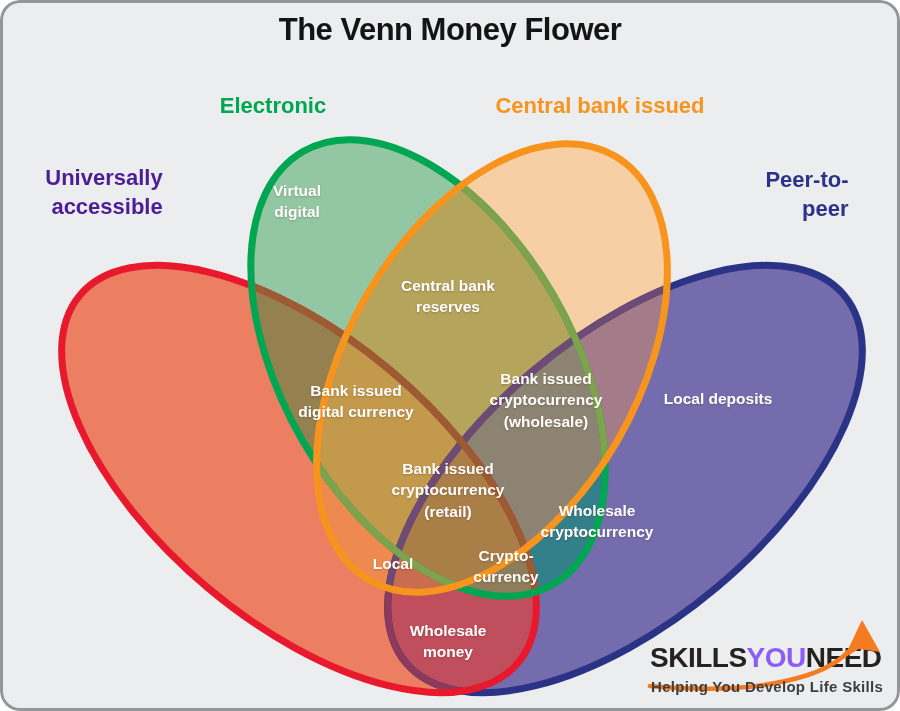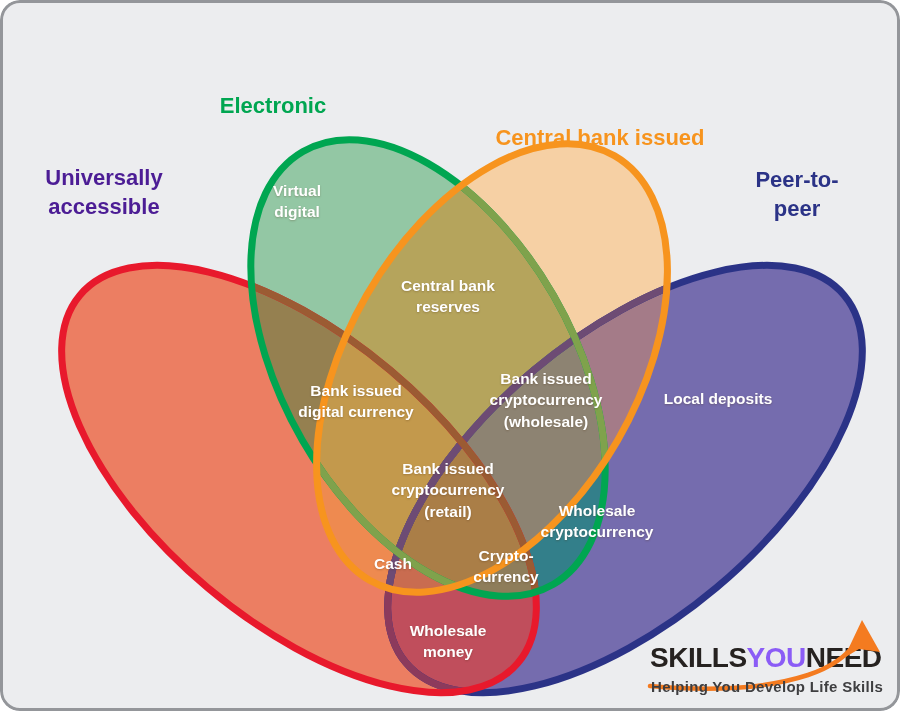--- a/index.html
+++ b/index.html
@@ -18,25 +18,25 @@
   }
   .venn-svg{position:absolute;left:0;top:0;}
   .page-title{
     position:absolute;left:50%;top:12px;transform:translateX(-50%);
     font-size:31px;font-weight:bold;letter-spacing:-0.5px;
     color:#141414;white-space:nowrap;
   }
   .set-label{
     position:absolute;transform:translate(-50%,-50%);
     font-size:22px;font-weight:bold;line-height:1.32;
-    text-align:center;white-space:pre-line;
+    text-align:right;white-space:pre-line;
   }
   .set-red{color:#4c1d95;}
   .set-green{color:#00a651;}
-  .set-orange{color:#f7941e;margin-top:32px;}
+  .set-orange{color:#f7941e;}
   .set-blue{color:#2b3387;}
   .rlabel{
     position:absolute;transform:translate(-50%,-50%);
     color:#ffffff;font-size:15.5px;font-weight:bold;line-height:1.38;
     text-align:center;white-space:pre-line;
     text-shadow:0 1px 2px rgba(80,50,20,0.30);
   }
   .logo{position:absolute;left:646px;top:598px;width:250px;height:106px;}
   .logo-text{position:absolute;left:4px;top:44px;font-size:28px;font-weight:bold;letter-spacing:-0.5px;white-space:nowrap;}
   .logo-dark{color:#262220;margin-top:39px;}
@@ -135,20 +135,21 @@
     </g>
 
     <ellipse fill="none" stroke-width="7" cx="428" cy="368" rx="145" ry="250" transform="rotate(-30 428 368)" stroke="#00a651"></ellipse>
     <g clip-path="url(#cpO)">
       <ellipse fill="none" stroke="#7fa24c" stroke-width="7" cx="428" cy="368" rx="145" ry="250" transform="rotate(-30 428 368)"></ellipse>
     </g>
 
     <ellipse fill="none" stroke-width="7" cx="492" cy="368" rx="145" ry="245" transform="rotate(30 492 368)" stroke="#f7941e"></ellipse>
   </svg>
 
+  <div class="page-title">The Venn Money Flower</div>
 
   <div class="set-label set-red" style="left:104px;top:192px">Universally
 accessible</div>
   <div class="set-label set-green" style="left:273px;top:106px">Electronic</div>
   <div class="set-label set-orange" style="left:600px;top:106px">Central bank issued</div>
   <div class="set-label set-blue" style="left:797px;top:194px">Peer-to-peer</div>
 
   <div class="rlabel" style="left:297px;top:201px">Virtual
 digital</div>
   <div class="rlabel" style="left:448px;top:296px">Central bank
@@ -157,21 +158,21 @@
 digital currency</div>
   <div class="rlabel" style="left:546px;top:400px">Bank issued
 cryptocurrency
 (wholesale)</div>
   <div class="rlabel" style="left:718px;top:399px">Local deposits</div>
   <div class="rlabel" style="left:448px;top:490px">Bank issued
 cryptocurrency
 (retail)</div>
   <div class="rlabel" style="left:597px;top:521px">Wholesale
 cryptocurrency</div>
-  <div class="rlabel" style="left:393px;top:564px">Cash</div>
+  <div class="rlabel" style="left:393px;top:564px">Local</div>
   <div class="rlabel" style="left:506px;top:566px">Crypto-
 currency</div>
   <div class="rlabel" style="left:448px;top:641px">Wholesale
 money</div>
 
   <div class="logo">
     <div class="logo-text"><span class="logo-dark">SKILLS</span><span class="logo-accent">YOU</span><span class="logo-dark">NEED</span></div>
     <svg class="logo-arrow" width="250" height="106" viewBox="0 0 250 106">
       <path d="M 4 88 C 70 94 122 90 162 77 C 186 69 202 57 211 43" fill="none" stroke="#f47b20" stroke-width="4.5" stroke-linecap="round"></path>
       <polygon points="216,22 198,60 213,51 234,54" fill="#f47b20"></polygon>

